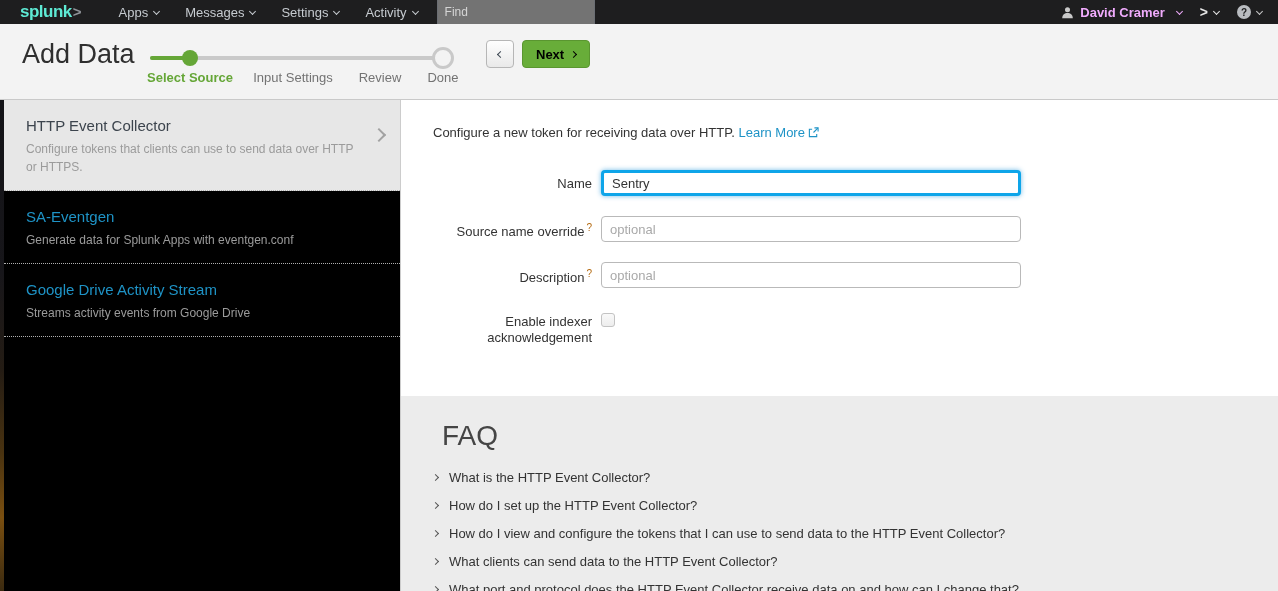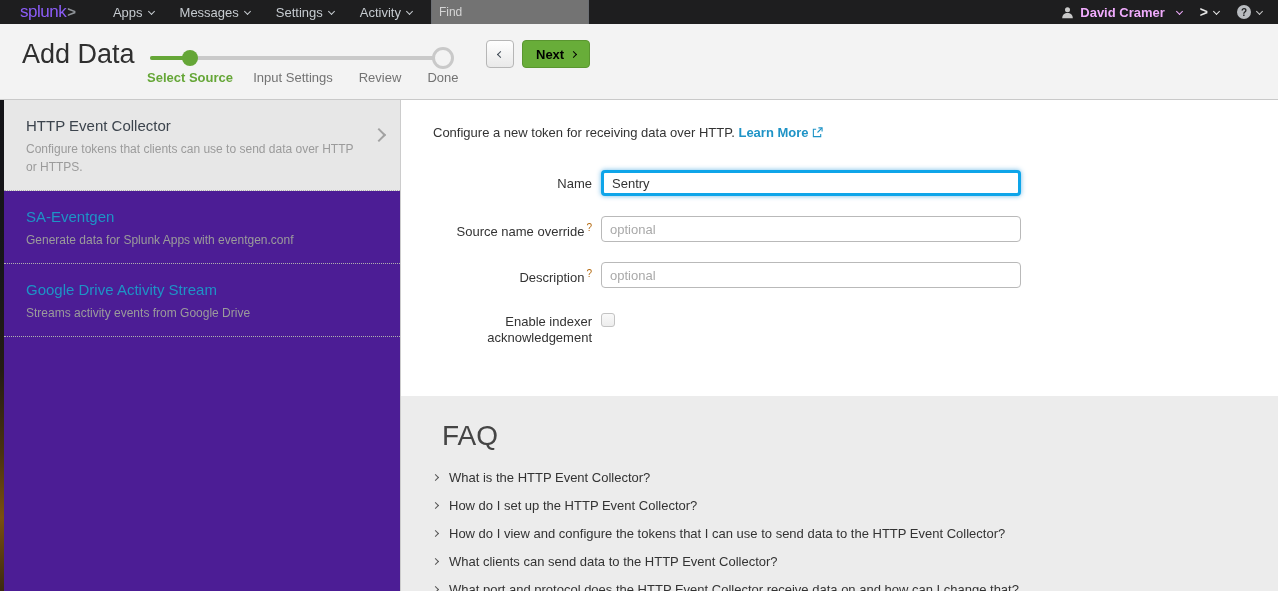--- a/index.html
+++ b/index.html
@@ -2,21 +2,21 @@
 <html><head>
 <meta charset="utf-8">
 <style>
   * { margin:0; padding:0; box-sizing:border-box; }
   body { font-family:"Liberation Sans", sans-serif; background:#fff; }
   .app { width:1278px; height:591px; overflow:hidden; position:relative; background:#fff; }
 
   
   .topbar { height:24px; background:#1e1e1f; display:flex; align-items:center; padding-left:20px; }
   .logo { display:flex; align-items:baseline; margin-right:24px; cursor:pointer; }
-  .logo .logo-text { color:#8b5cf6; font-weight:normal; font-size:17px; letter-spacing:-0.5px; }
+  .logo .logo-text { color:#5eead4; font-weight:bold; font-size:17px; letter-spacing:-0.5px; }
   .logo .logo-chev { color:#8f9398; font-weight:bold; font-size:15px; margin-left:1px; }
   .nav-item { color:#c6cbd0; font-size:13px; padding:0 13px; display:flex; align-items:center; cursor:pointer; height:24px; }
   .caret { display:inline-block; width:5px; height:5px; border-right:1.4px solid currentColor; border-bottom:1.4px solid currentColor; transform:rotate(45deg); margin-left:6px; position:relative; top:-1px; }
   .find-input { width:158px; height:32px; margin-left:6px; background:#737373; border:1px solid #6b6e73; border-radius:3px; color:#e2e2e2; font-size:12px; padding:0 7px; font-family:"Liberation Sans", sans-serif; }
   .find-input::placeholder { color:#d5d5d5; }
   .topbar-right { margin-left:auto; display:flex; align-items:center; gap:18px; padding-right:16px; }
   .user-menu { display:flex; align-items:center; gap:6px; color:#f0abfc; font-size:13px; font-weight:bold; cursor:pointer; }
   .splunk-chev-menu { color:#e8e8e8; font-weight:bold; font-size:14px; display:flex; align-items:center; cursor:pointer; }
   .help-menu { display:flex; align-items:center; color:#c9c9c9; cursor:pointer; }
   .help-circle { width:14px; height:14px; border-radius:50%; background:#b9bcc0; color:#1e1e1f; font-size:10px; font-weight:bold; display:flex; align-items:center; justify-content:center; }
@@ -35,34 +35,34 @@
   .back-btn .chev { color:#3d4752; }
   .next-btn { position:absolute; left:522px; top:16px; height:28px; padding:0 13px; background:#68ad39; border:1px solid #5a9630; border-radius:4px; color:#000000; font-weight:bold; font-size:13px; display:flex; align-items:center; gap:7px; cursor:pointer; font-family:"Liberation Sans", sans-serif; }
   .chev { display:inline-block; width:7px; height:7px; border-right:2px solid currentColor; border-bottom:2px solid currentColor; }
   .chev-right { transform:rotate(-45deg); }
   .chev-left { transform:rotate(135deg); }
   .chev-sm { width:5px; height:5px; border-width:1.6px; }
 
   
   .body-row { display:flex; height:491px; background:#fff; }
   .bg-strip { width:4px; flex:none; background:linear-gradient(180deg,#131317 0%,#17161a 35%,#241c14 55%,#4a3310 72%,#7a4f10 85%,#3b2a10 100%); }
-  .sidebar { width:397px; flex:none; border-right:1px solid #ccc; background:#4c1d95; }
+  .sidebar { width:397px; flex:none; border-right:1px solid #ccc; background:#000000; }
   .side-item { padding:17px 20px 14px 22px; border-bottom:1px dotted #b0b0b0; position:relative; cursor:pointer; }
   .side-item.selected { background:#e7e7e7; }
   .side-item h3 { font-size:15px; font-weight:400; color:#3c444d; margin-bottom:6px; }
   .side-item.link-item h3 { color:#1e93c6; }
   .side-item p { font-size:12px; color:#9b9b9b; line-height:1.5; max-width:335px; }
   .side-chev { position:absolute; right:16px; top:26px; color:#a2a2a2; }
   .side-chev .chev { width:10px; height:10px; border-width:2px; }
 
   
   .main { flex:1; display:flex; flex-direction:column; background:#fff; }
   .content-pad { padding:25px 0 0 32px; }
   .intro { font-size:13px; color:#333; }
-  .intro a { color:#1e93c6; text-decoration:none; cursor:pointer;font-weight:bold; }
+  .intro a { color:#1e93c6; text-decoration:none; cursor:pointer; }
   .ext-icon { margin-left:3px; position:relative; top:1px; }
   .form { margin-top:30px; }
   .frow { display:flex; align-items:flex-start; margin-bottom:20px; }
   .flabel { width:159px; flex:none; text-align:right; font-size:13px; color:#333; padding-top:6px; line-height:1.25; }
   sup.help-sup { color:#b3690f; font-size:10px; margin-left:2px; }
   .finput { margin-left:9px; width:420px; height:26px; border:1px solid #b9b9b9; border-radius:4px; padding:0 8px; font-size:13px; color:#333; font-family:"Liberation Sans", sans-serif; }
   .finput::placeholder { color:#a9a9a9; }
   .finput.focused { border:3px solid #0ea5e9; box-shadow:0 0 5px rgba(97,178,228,0.9); outline:none; }
   .checkbox { margin-left:9px; margin-top:5px; width:14px; height:14px; border:1px solid #c3c3c3; border-radius:3px; background:linear-gradient(#f9f9f9,#ededed); cursor:pointer; flex:none; }
 

